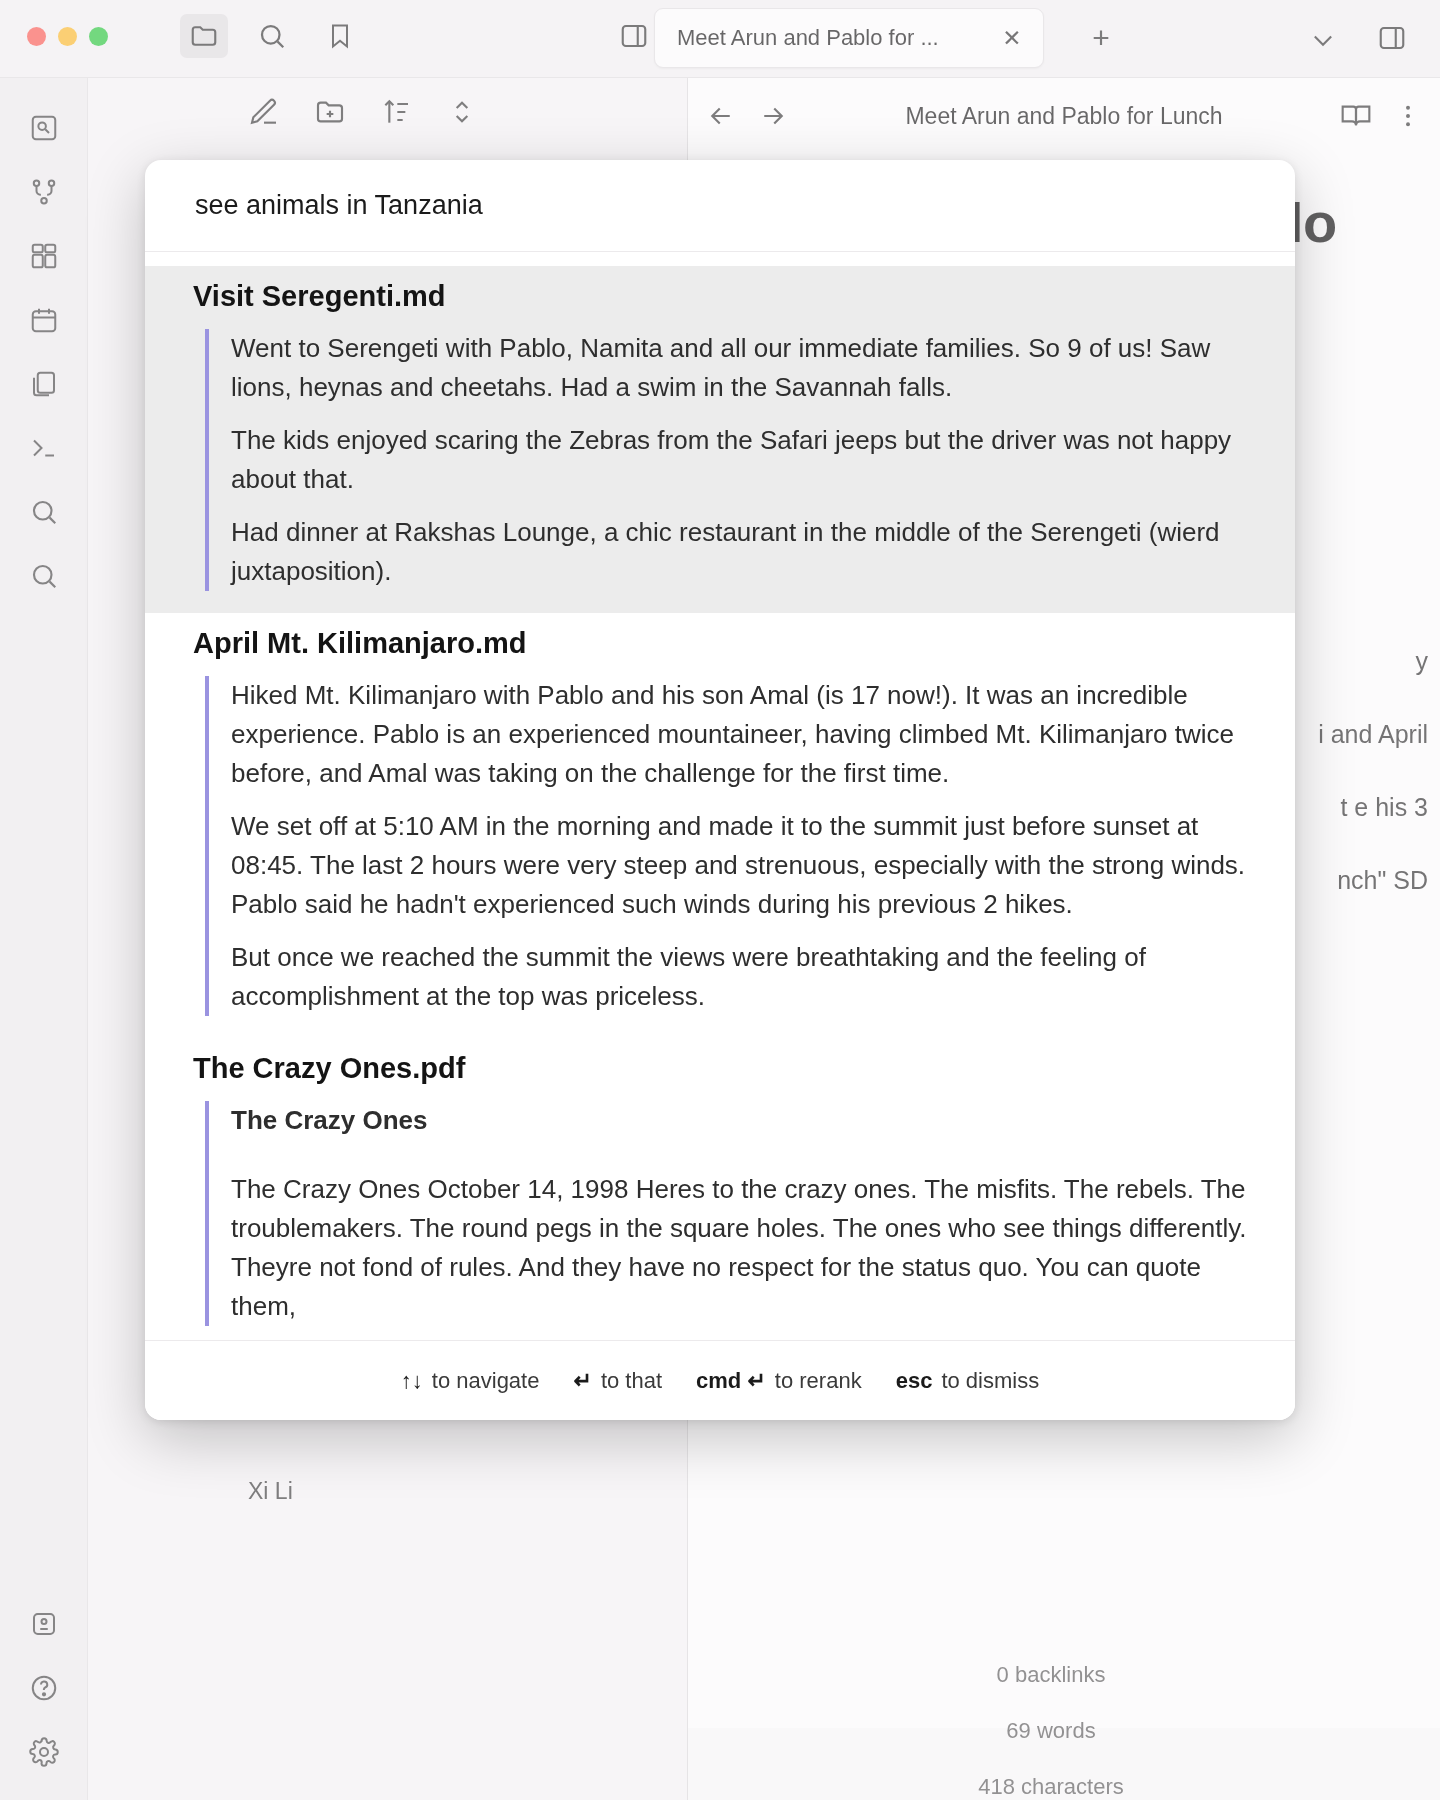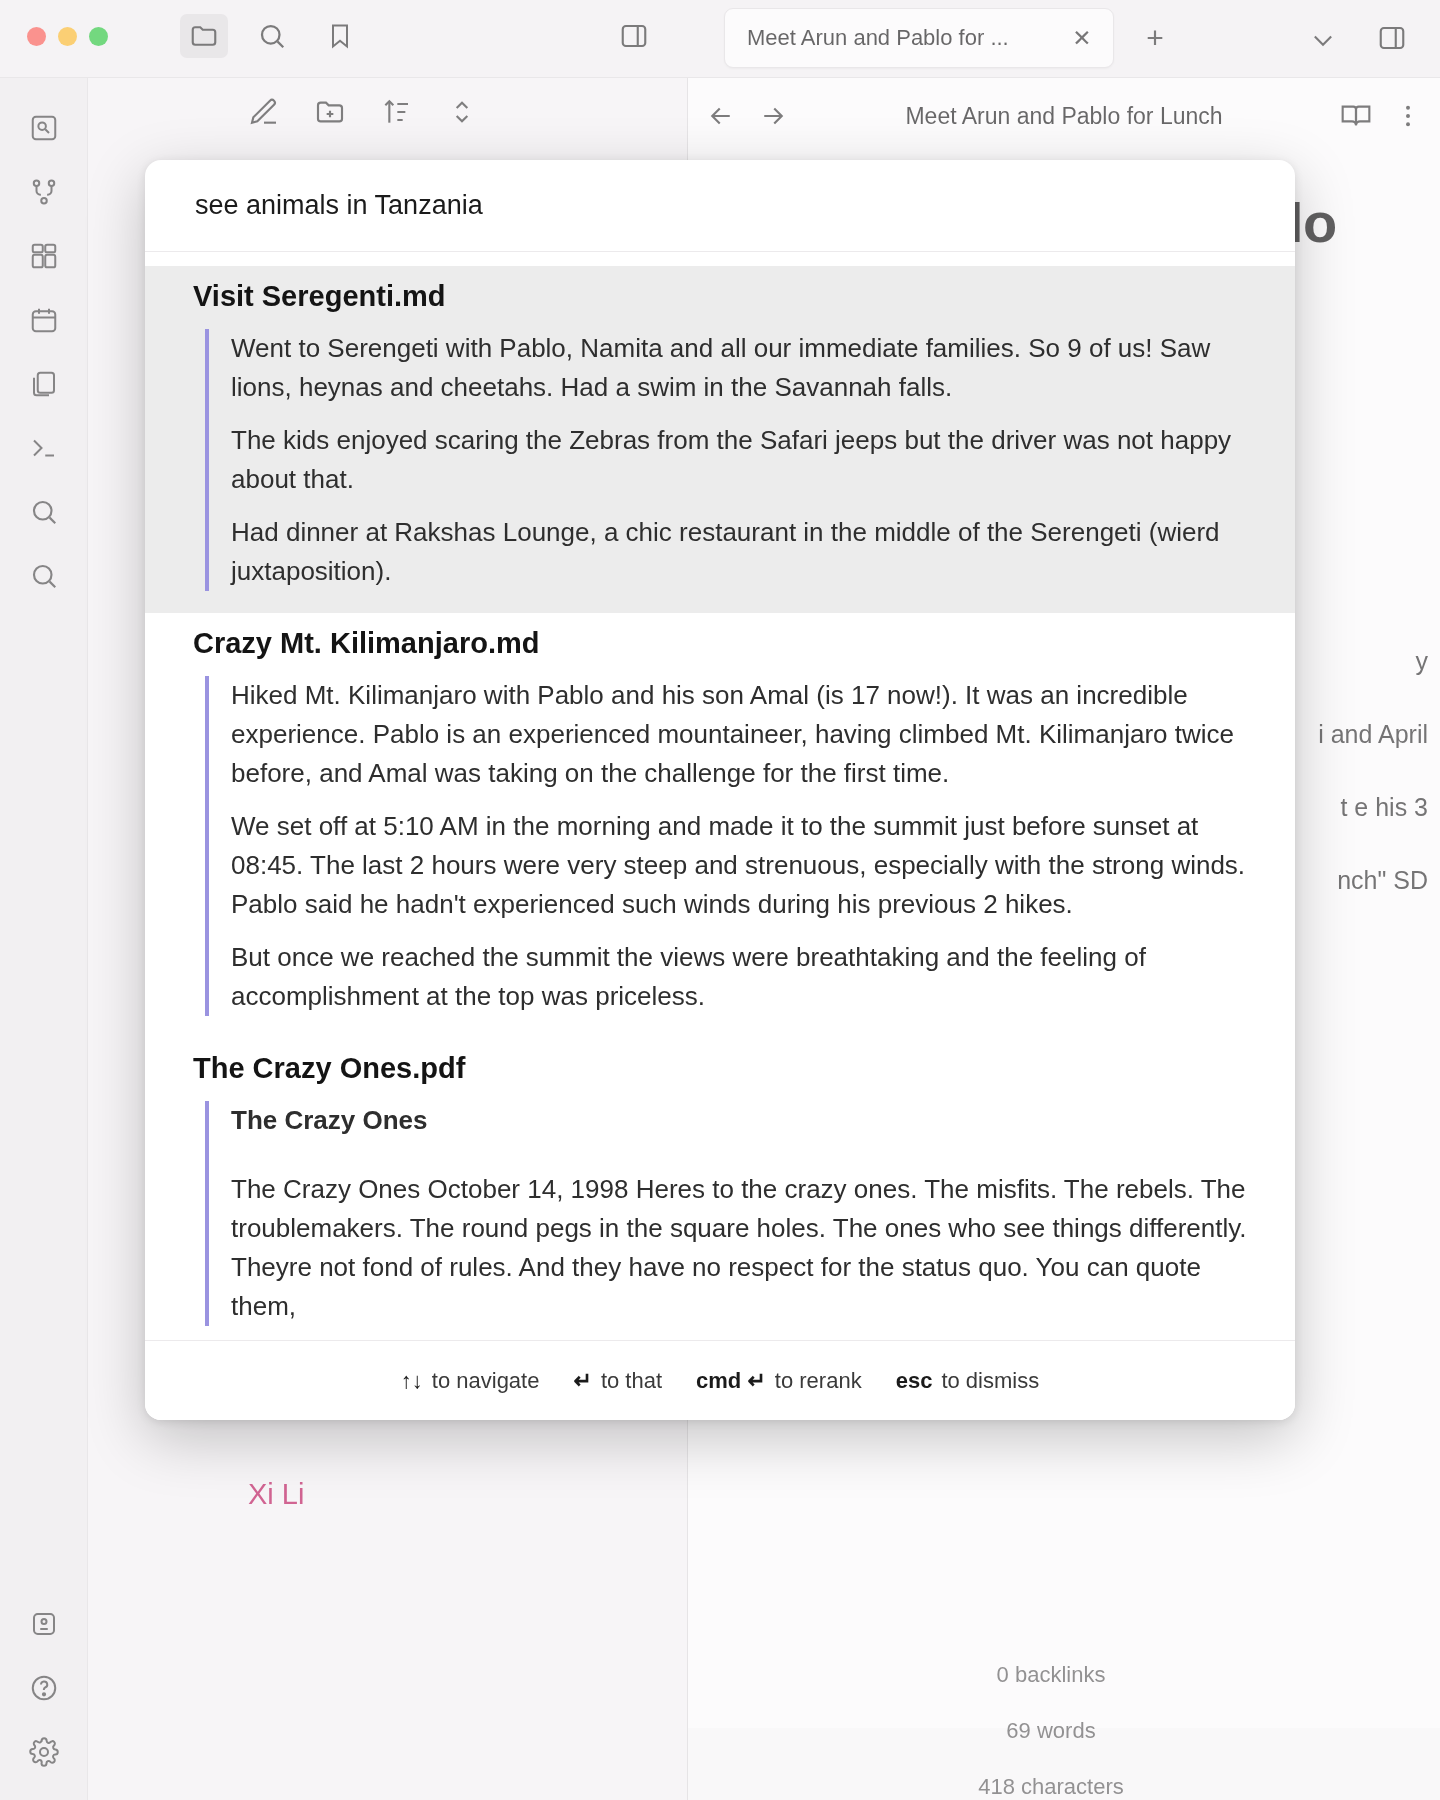--- a/index.html
+++ b/index.html
@@ -46,22 +46,22 @@
 
   .tb-right-icon {
     position: absolute; top: 14px; left: 610px;
     width: 48px; height: 44px;
     display: flex; align-items: center; justify-content: center;
     color: #444;
   }
 
   
   .tabstrip {
-    position: absolute; top: 8px; left: 724px;
-    display: flex; align-items: center; gap: 0;
+    position: absolute; top: 8px; left: 654px;
+    display: flex; align-items: center; gap: 16px;
   }
   .tab {
     display: flex; align-items: center;
     height: 60px;
     padding: 0 14px 0 22px;
     background: #ffffff;
     border: 1px solid #e2e0e2;
     border-radius: 9px;
     min-width: 390px;
     justify-content: space-between;
@@ -162,21 +162,21 @@
     width: 752px; height: 72px;
     display: flex; align-items: center; justify-content: flex-end;
     gap: 30px; padding-right: 26px;
     font-size: 22px; color: #5d5d5d;
     background: #fbfafb;
     flex-direction: column;
   }
 
   .xi-li {
     position: absolute; top: 1400px; left: 160px;
-    font-size: 29px; color: #be185d;
+    font-size: 23px; color: #404040;
   }
 
   .ghost-box {
     position: absolute; top: 590px; left: 112px;
     width: 52px; height: 56px;
     border: 1px solid #d8d6d8; border-radius: 8px;
     background: #fdfdfd;
   }
 
   
@@ -475,21 +475,21 @@
       <div class="result selected">
         <div class="result-title">Visit Seregenti.md</div>
         <div class="result-body">
           <p>Went to Serengeti with Pablo, Namita and all our immediate families. So 9 of us! Saw lions, heynas and cheetahs. Had a swim in the Savannah falls.</p>
           <p>The kids enjoyed scaring the Zebras from the Safari jeeps but the driver was not happy about that.</p>
           <p>Had dinner at Rakshas Lounge, a chic restaurant in the middle of the Serengeti (wierd juxtaposition).</p>
         </div>
       </div>
 
       <div class="result">
-        <div class="result-title">Crazy Mt. Kilimanjaro.md</div>
+        <div class="result-title">April Mt. Kilimanjaro.md</div>
         <div class="result-body">
           <p>Hiked Mt. Kilimanjaro with Pablo and his son Amal (is 17 now!). It was an incredible experience. Pablo is an experienced mountaineer, having climbed Mt. Kilimanjaro twice before, and Amal was taking on the challenge for the first time.</p>
           <p>We set off at 5:10 AM in the morning and made it to the summit just before sunset at 08:45. The last 2 hours were very steep and strenuous, especially with the strong winds. Pablo said he hadn't experienced such winds during his previous 2 hikes.</p>
           <p>But once we reached the summit the views were breathtaking and the feeling of accomplishment at the top was priceless.</p>
         </div>
       </div>
 
       <div class="result">
         <div class="result-title">The Crazy Ones.pdf</div>
         <div class="result-body">

